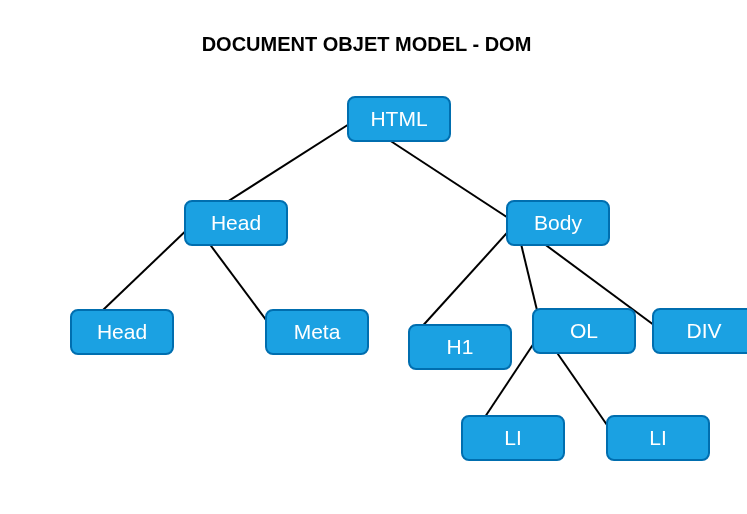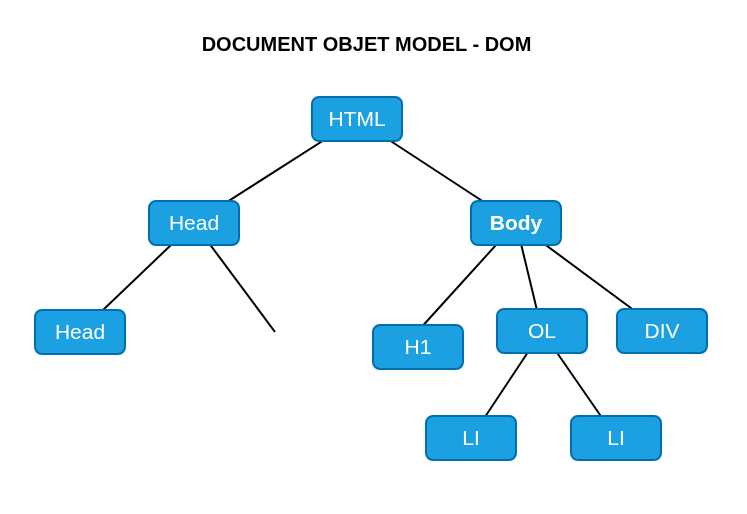--- a/index.html
+++ b/index.html
@@ -25,35 +25,36 @@
     font-weight: 700;
     color: #000000;
   }
   svg.edges { position: absolute; top: 0; left: 0; }
   svg.edges line {
     stroke: var(--edge, #000000);
     stroke-width: 2;
   }
   .node {
     position: absolute;
-    width: 92px; height: 46px;
+    width: 104px; height: 46px;
     box-sizing: border-box;
     background: var(--node-fill, #1BA1E2);
     border: 2px solid var(--node-border, #006EAF);
     border-radius: 8px;
     color: var(--node-text, #ffffff);
     display: flex;
     align-items: center;
     justify-content: center;
     font-size: 21px;
     font-weight: 400;
+    margin-left: 36px;
   }
   .n-html  { left: 311px; top: 96px; }
   .n-head  { left: 148px; top: 200px; }
-  .n-body  { left: 470px; top: 200px; font-weight: bold; }
+  .n-body  { left: 470px; top: 200px; }
   .n-head2 { left: 34px;  top: 309px; }
   .n-meta  { left: 229px; top: 309px; }
   .n-h1    { left: 372px; top: 324px; }
   .n-ol    { left: 496px; top: 308px; }
   .n-div   { left: 616px; top: 308px; }
   .n-li1   { left: 425px; top: 415px; }
   .n-li2   { left: 570px; top: 415px; }
 </style>
 </head>
 <body>
@@ -71,19 +72,20 @@
     <line x1="516" y1="223" x2="542" y2="331"></line>
     <line x1="516" y1="223" x2="662" y2="331"></line>
     <line x1="542" y1="331" x2="471" y2="438"></line>
     <line x1="542" y1="331" x2="616" y2="438"></line>
   </svg>
 
   <div class="node n-html">HTML</div>
   <div class="node n-head">Head</div>
   <div class="node n-body">Body</div>
   <div class="node n-head2">Head</div>
+  <div class="node n-meta">Meta</div>
   <div class="node n-h1">H1</div>
   <div class="node n-div">DIV</div>
   <div class="node n-ol">OL</div>
   <div class="node n-li1">LI</div>
   <div class="node n-li2">LI</div>
 
 </div>
 
 </body></html>

